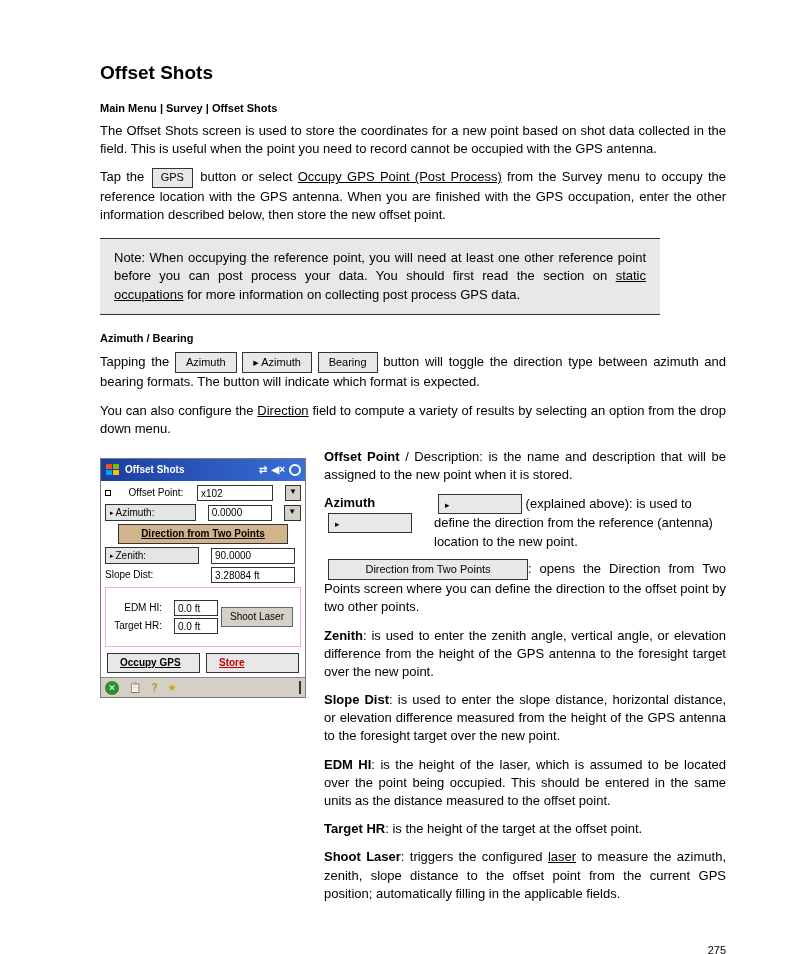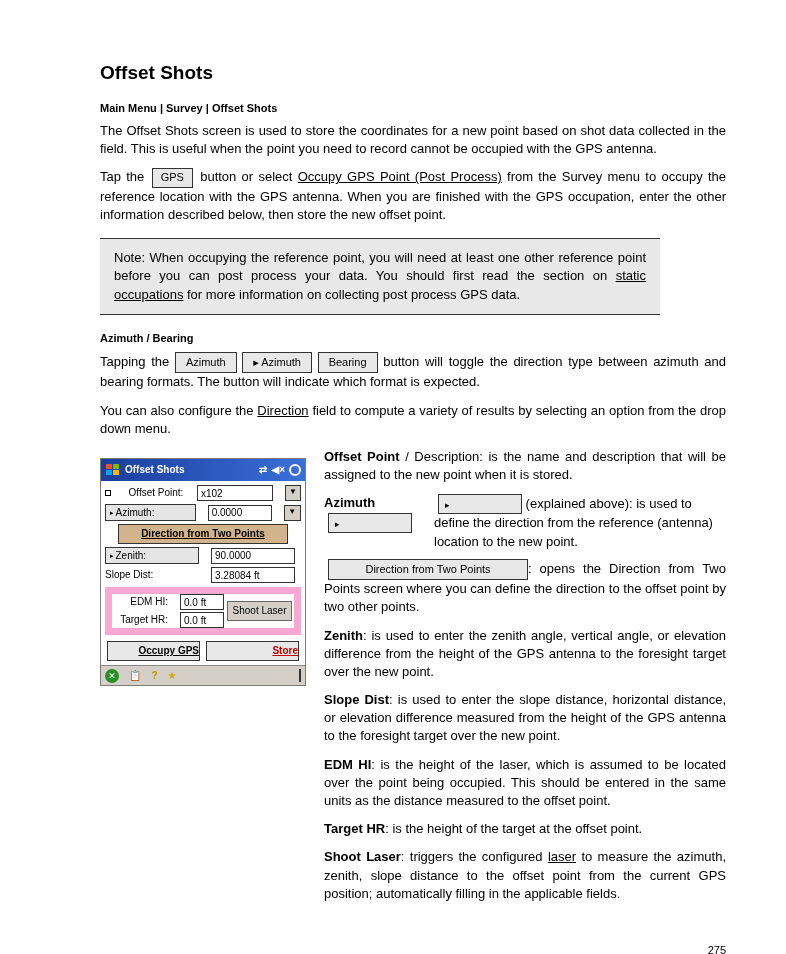--- a/index.html
+++ b/index.html
@@ -151,43 +151,43 @@
     background: #d2b48c;
     border: 1px solid #333;
     text-decoration: underline;
     font-weight: bold;
     padding: 2px 6px;
     text-align: center;
     width: 170px;
     font-size: 10px;
   }
   .pda-box {
-    border: 7px solid #f9a8d4;
-    padding: 0 2px;
+    border: 1px solid #f9a8d4;
+    padding: 12px 2px;
     margin-top: 4px;
   }
   .pda-shoot {
     background: #d4d0c8;
     border: 1px solid #666;
     padding: 2px 4px;
     font-size: 10px;
     text-align: center;
   }
   .pda-bottom-btns {
     display: flex;
     gap: 6px;
     margin-top: 6px;
     padding: 0 2px;
   }
   .pda-bottom-btns .bbtn {
     flex: 1;
     border: 1px solid #333;
     background: #e8e8e8;
-    text-align: right;
-    padding: 2px 0;
+    text-align: left;
+    padding: 2px 12px;
     font-weight: bold;
     text-decoration: underline;
     font-size: 10px;
   }
   .pda-bottom-btns .store { color: #c00000; }
   .pda-taskbar {
     background: #d4d0c8;
     border-top: 1px solid #888;
     height: 20px;
     display: flex;

